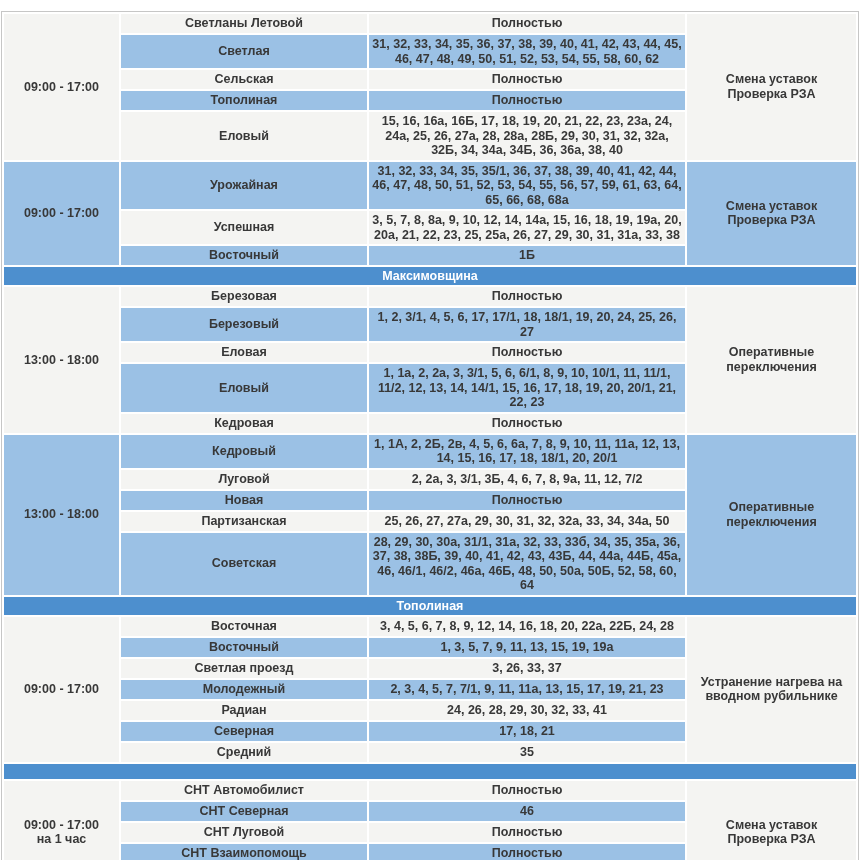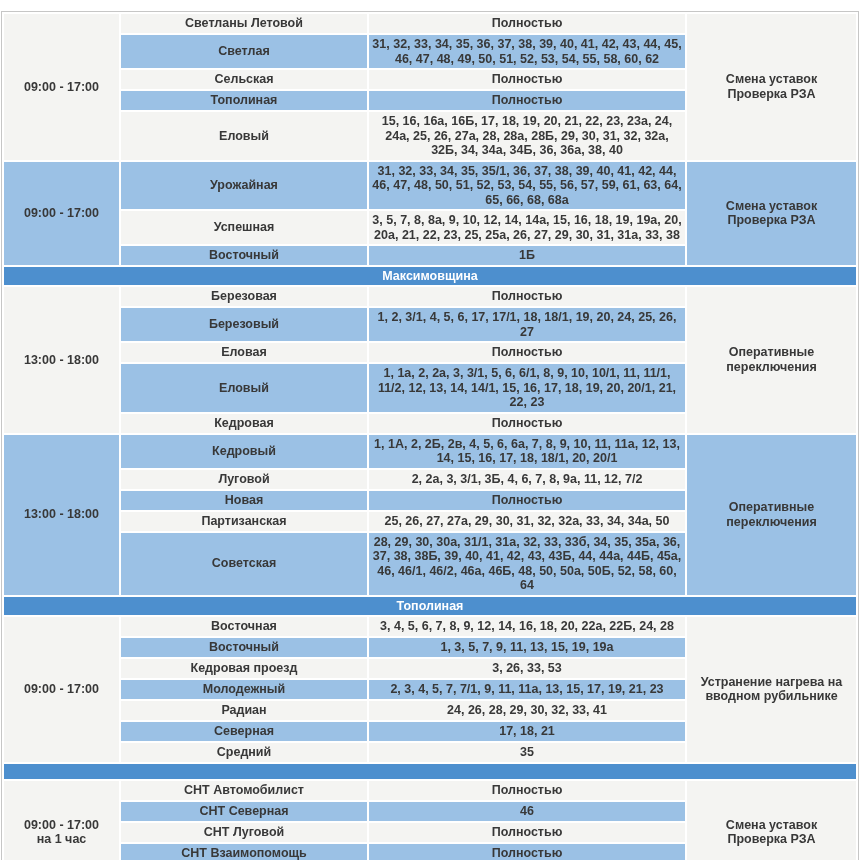--- a/index.html
+++ b/index.html
@@ -158,22 +158,22 @@
           <td class="c-light">Восточная</td>
           <td class="c-light">3, 4, 5, 6, 7, 8, 9, 12, 14, 16, 18, 20, 22а, 22Б, 24, 28</td>
           <td class="c-light" rowspan="7">Устранение нагрева на
 вводном рубильнике</td>
         </tr>
         <tr>
           <td class="c-blue">Восточный</td>
           <td class="c-blue">1, 3, 5, 7, 9, 11, 13, 15, 19, 19а</td>
         </tr>
         <tr>
-          <td class="c-light">Кедровая проезд</td>
-          <td class="c-light">3, 26, 33, 53</td>
+          <td class="c-light">Светлая проезд</td>
+          <td class="c-light">3, 26, 33, 37</td>
         </tr>
         <tr>
           <td class="c-blue">Молодежный</td>
           <td class="c-blue">2, 3, 4, 5, 7, 7/1, 9, 11, 11а, 13, 15, 17, 19, 21, 23</td>
         </tr>
         <tr>
           <td class="c-light">Радиан</td>
           <td class="c-light">24, 26, 28, 29, 30, 32, 33, 41</td>
         </tr>
         <tr>

